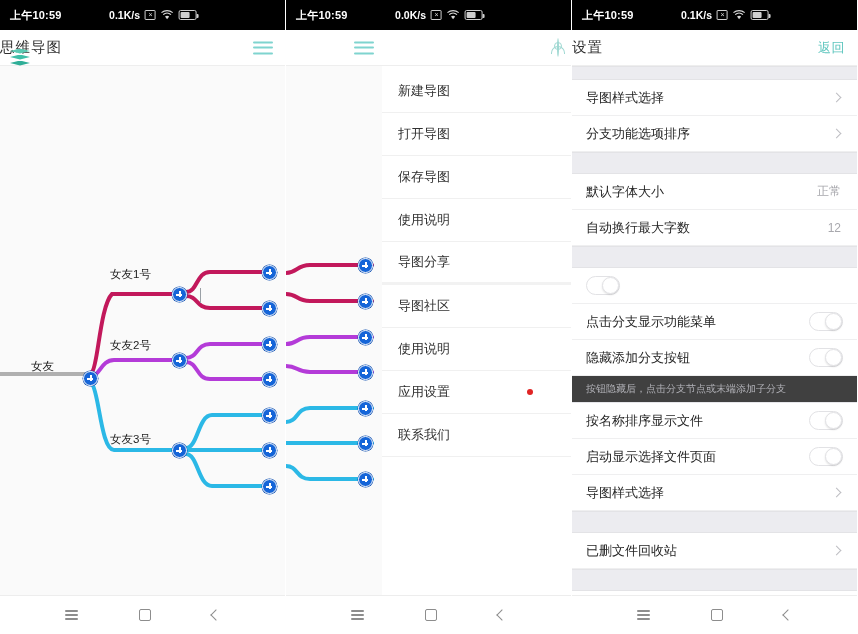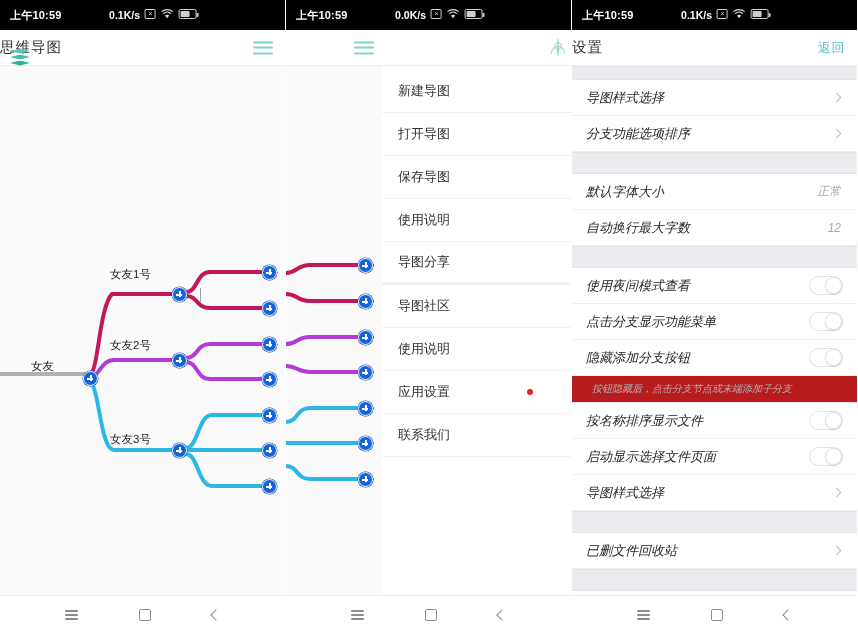--- a/index.html
+++ b/index.html
@@ -38,21 +38,21 @@
     padding: 0 10px;
     flex: 0 0 30px;
     position: relative;
   }
   .sb-time { font-weight: bold; letter-spacing: .2px; font-size: 11px; }
   .sb-right {
     position: absolute;
     left: 50%;
     transform: translateX(-38%);
     display: flex;
-    align-items: flex-start;
+    align-items: center;
     gap: 5px;
   }
   .sb-speed { font-size: 10.5px; font-weight: bold; }
   .sb-ico { display: inline-flex; align-items: center; }
   .box-x {
     width: 11px; height: 10px;
     border: 1px solid #cfcfcf;
     border-radius: 1px;
     position: relative;
     font-size: 7px;
@@ -200,21 +200,20 @@
     width: 6px; height: 6px;
     border-radius: 50%;
     background: #e02424;
   }
 
   
   .settings {
     flex: 1 1 auto;
     background: #ffffff;
     overflow: hidden;
-    font-style: italic;
   }
   .gap { height: 22px; background: #ececf0; border-top:1px solid #e3e3e6; border-bottom:1px solid #e3e3e6;}
   .gap.small { height: 14px; }
   .srow {
     height: 36px;
     display: flex;
     align-items: center;
     padding: 0 14px;
     border-bottom: 1px solid #efeff0;
     font-size: 13px;
@@ -243,24 +242,24 @@
   .toggle .knob {
     position: absolute;
     right: 0px; top: 0px;
     width: 17px; height: 17px;
     border-radius: 50%;
     background: #ffffff;
     border: 1px solid #e2e2e5;
     box-shadow: 0 1px 2px rgba(0,0,0,.12);
   }
   .hint {
-    background: #b91c1c;
+    background: #404040;
     color: #b2b2b8;
     font-size: 10px;
-    padding: 6px 20px;
+    padding: 6px 14px;
     border-bottom: 1px solid #e6e6ea;
   }
 
   
   .navbar {
     height: 39px;
     flex: 0 0 39px;
     background: #ffffff;
     border-top: 1px solid #ededed;
     display: flex;
@@ -513,21 +512,20 @@
         <span class="value">正常</span>
       </div>
       <div class="srow">
         <span class="label">自动换行最大字数</span>
         <span class="value">12</span>
       </div>
 
       <div class="gap"></div>
 
       <div class="srow">
-        <span class="label">使用夜间模式查看</span>
         <span class="toggle">
             <span class="knob"></span>
           </span>
       </div>
       <div class="srow">
         <span class="label">点击分支显示功能菜单</span>
         <span class="toggle">
             <span class="knob"></span>
           </span>
       </div>

